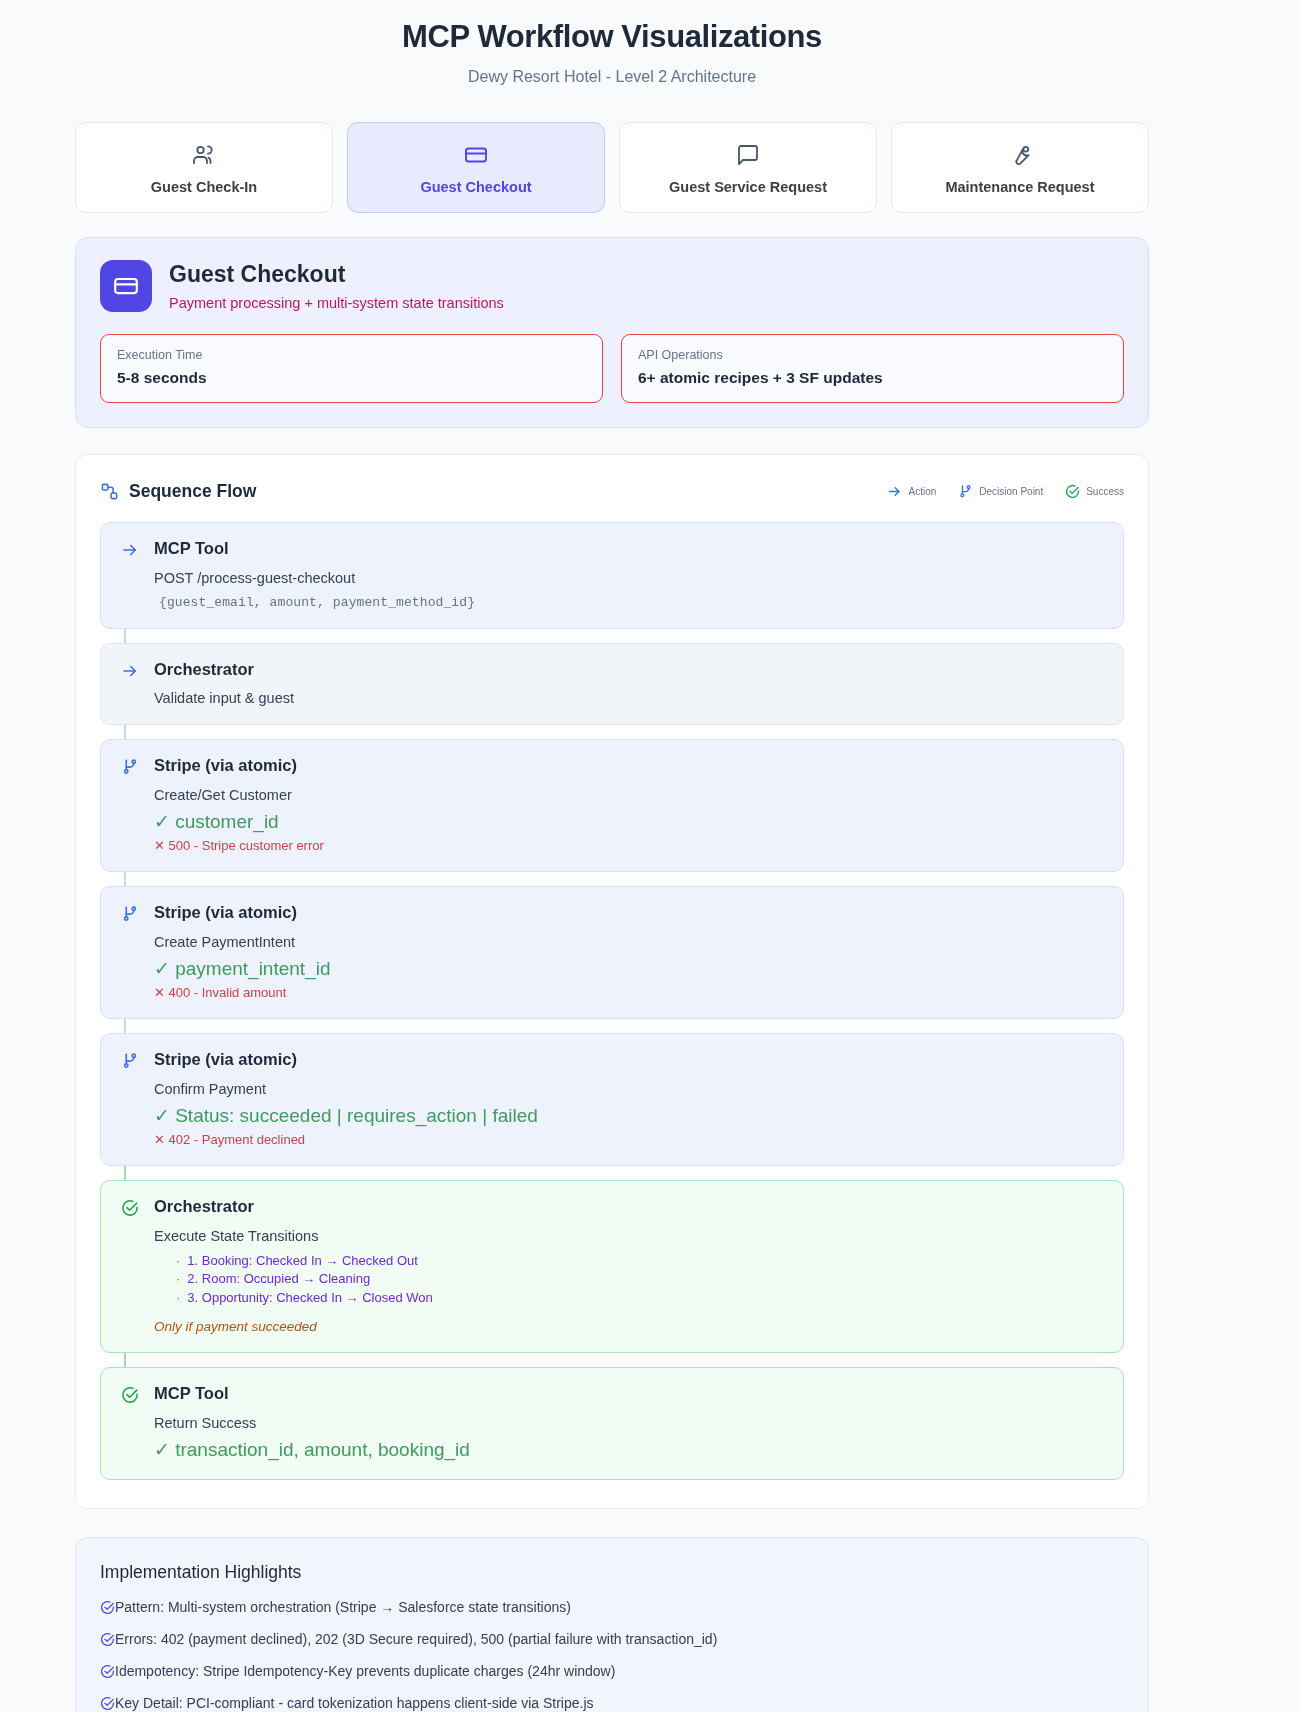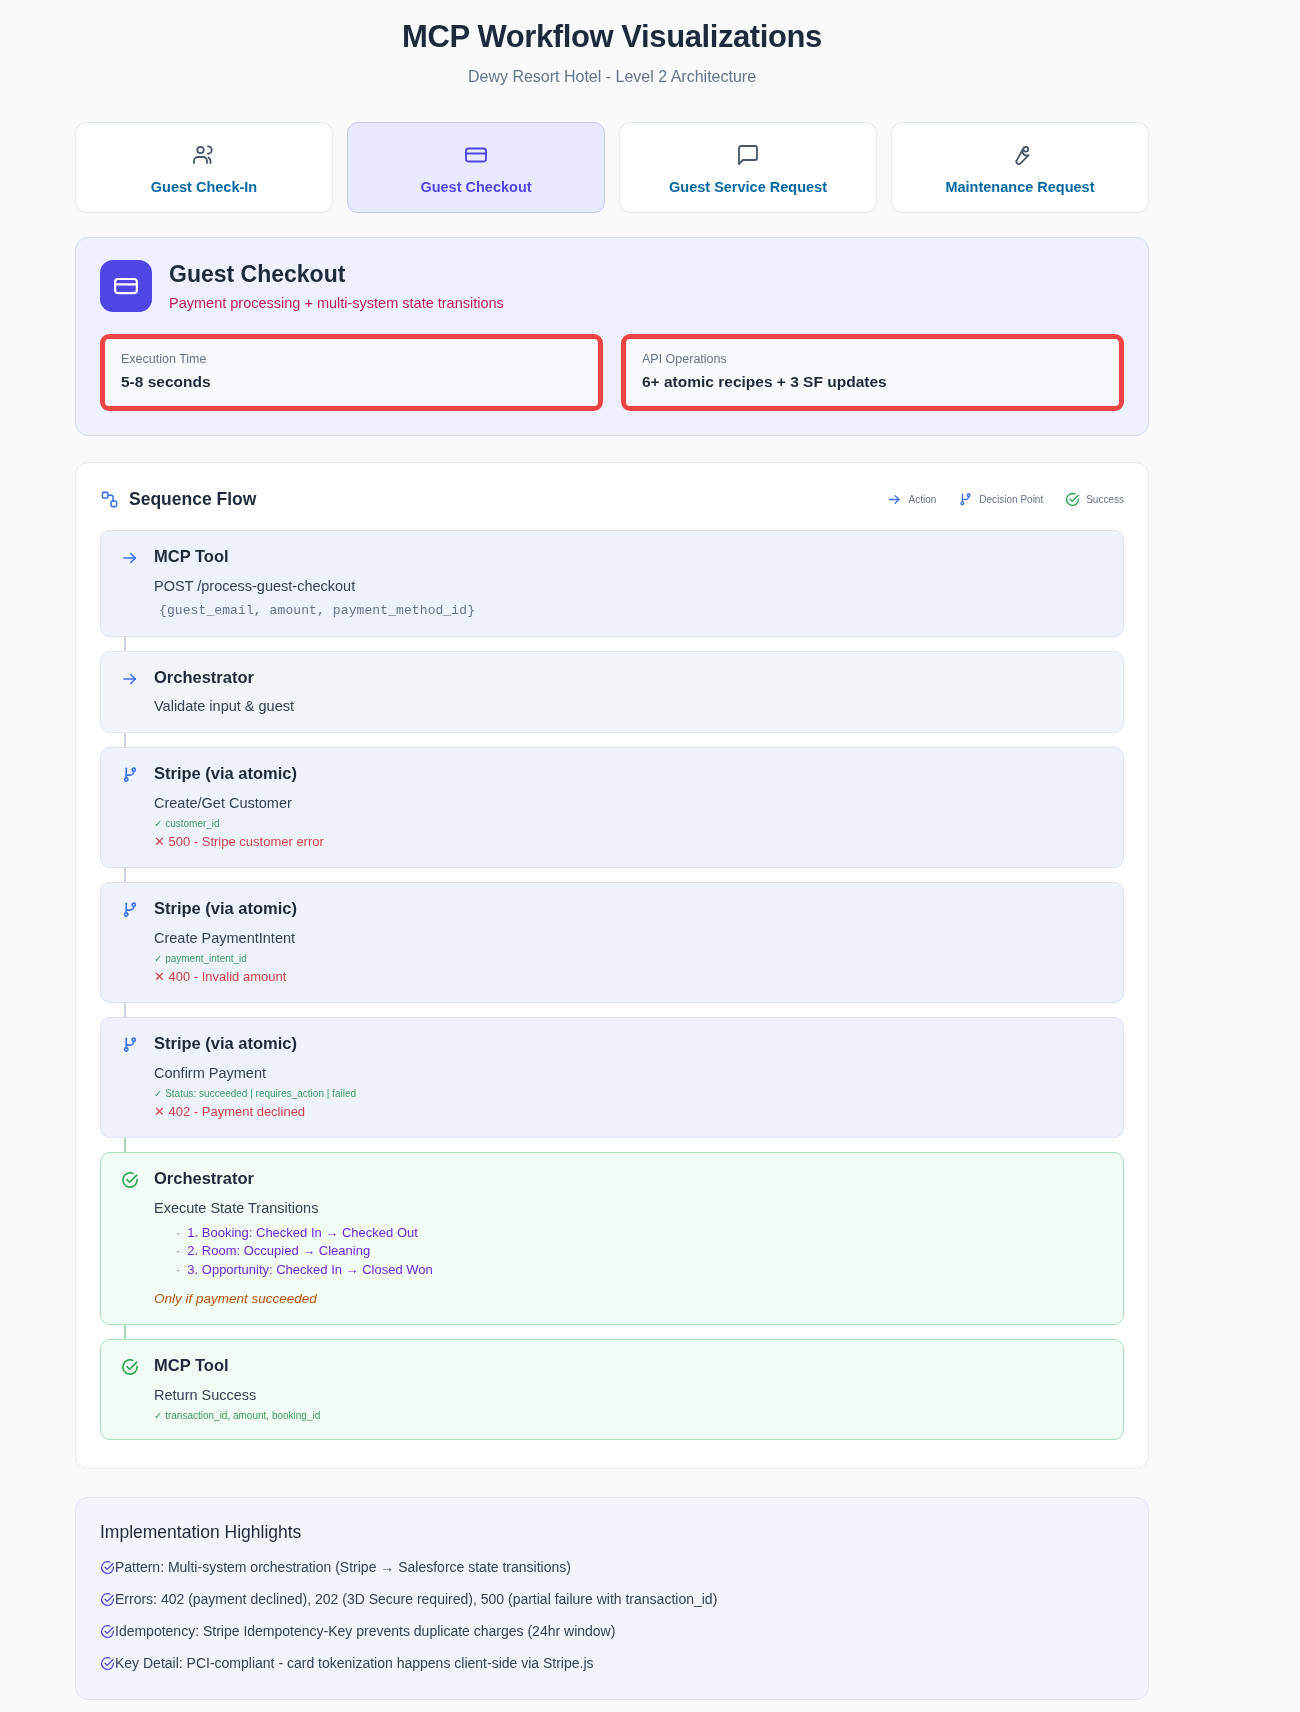--- a/index.html
+++ b/index.html
@@ -59,21 +59,21 @@
     display: flex;
     align-items: center;
     justify-content: center;
     color: #475569;
   }
   .tab.active .tab-icon { color: #4f46e5; }
   .tab-label {
     margin-top: 11px;
     font-size: 14.5px;
     font-weight: 700;
-    color: #0369a1;
+    color: #404040;
   }
   .tab.active .tab-label { color: #4f46e5; }
 
   
   .overview {
     margin-top: 24px;
     background: #eef1fd;
     border: 1px solid #d6dcfa;
     border-radius: 13px;
     padding: 22px 24px 24px;
@@ -103,21 +103,21 @@
     color: #be185d;
   }
   .stat-row {
     display: flex;
     gap: 18px;
     margin-top: 22px;
   }
   .stat-card {
     flex: 1 1 0;
     background: #f9fafd;
-    border: 5px solid #ef4444;
+    border: 1px solid #ef4444;
     border-radius: 9px;
     padding: 13px 16px 15px;
   }
   .stat-label {
     font-size: 12.5px;
     color: #64748b;
   }
   .stat-value {
     margin-top: 7px;
     font-size: 15.5px;
@@ -212,21 +212,21 @@
   .step-payload {
     margin-top: 9px;
     margin-left: 5px;
     font-family: "Liberation Mono", monospace;
     font-size: 13px;
     color: #64748b;
     letter-spacing: 0.1px;
   }
   .step-ok {
     margin-top: 7px;
-    font-size: 10px;
+    font-size: 19px;
     color: #3f9a5d;
   }
   .step-err {
     margin-top: 5px;
     font-size: 13px;
     color: #cd4343;
   }
   .step-list {
     margin-top: 8px;
     padding-left: 22px;

